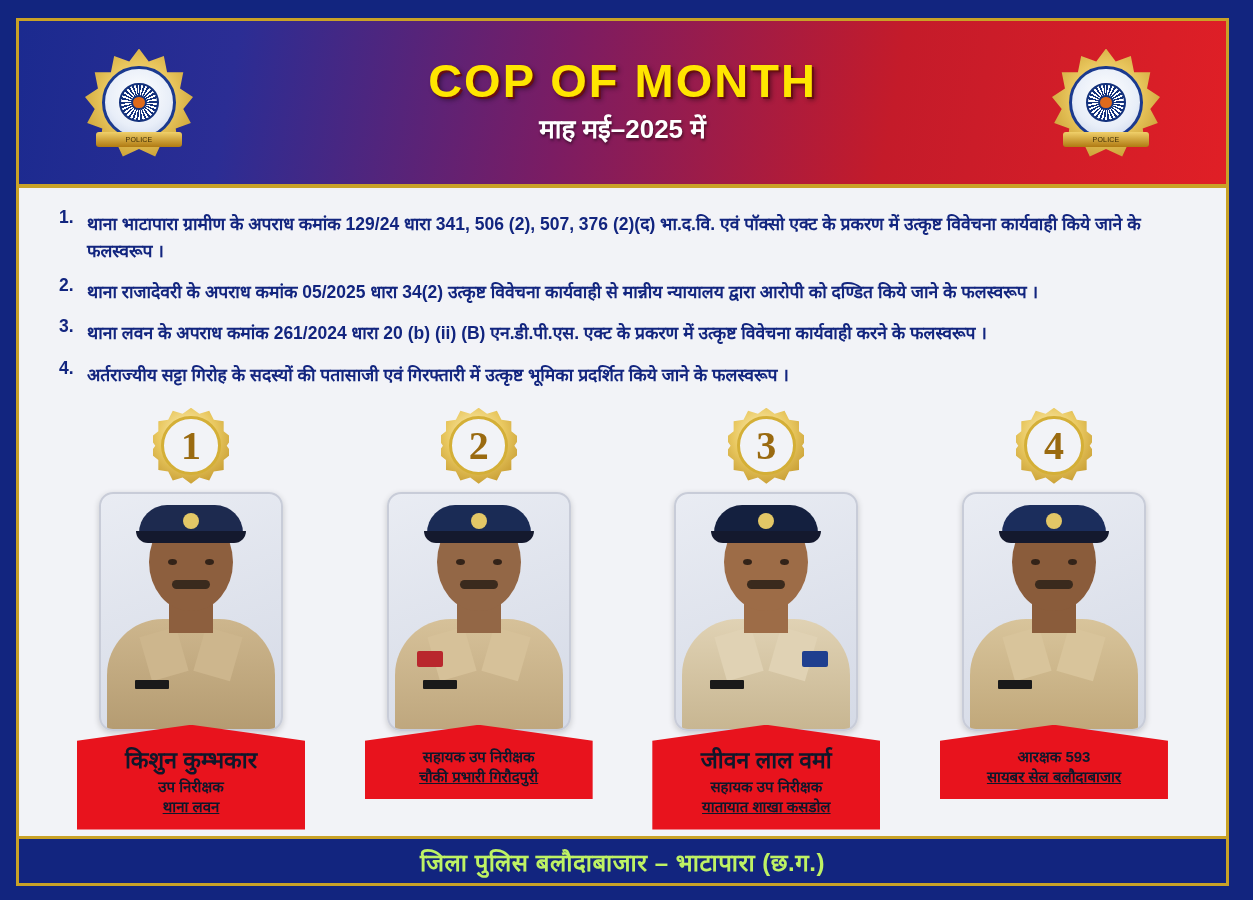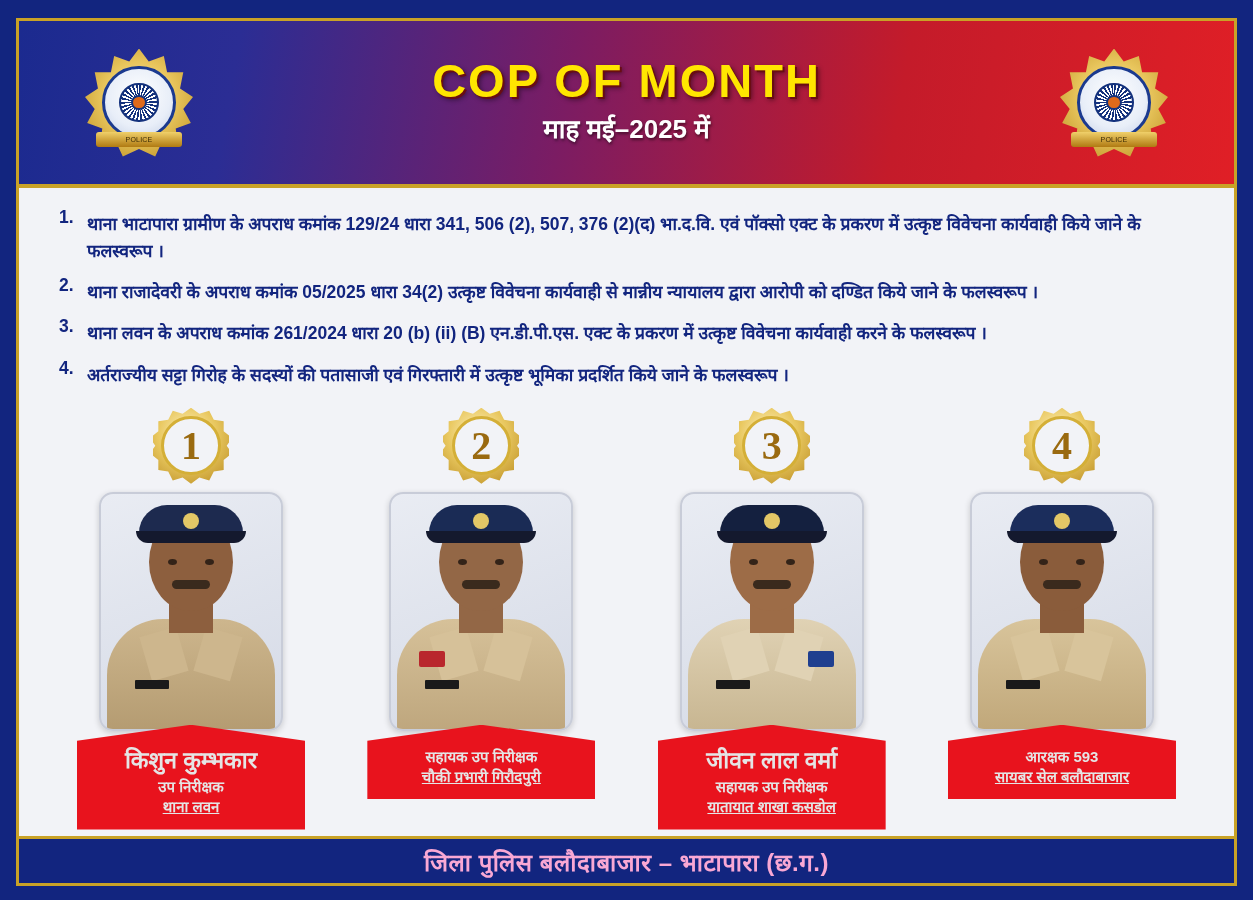--- a/index.html
+++ b/index.html
@@ -13,21 +13,21 @@
     font-family: "Liberation Sans", "DejaVu Sans", sans-serif;
     overflow: hidden;
   }
 
   .poster {
     position: relative;
     width: 1253px;
     height: 900px;
     background: #12257f;
     box-sizing: border-box;
-    padding: 18px 16px 14px 16px;
+    padding: 18px 24px 14px 16px;
   }
 
   .inner {
     position: relative;
     width: 100%;
     height: 100%;
     background: #f2f3f7;
     border: 3px solid #c9a227;
     box-sizing: border-box;
     display: flex;
@@ -357,21 +357,21 @@
     border-radius: 1px;
   }
 
   .nameband {
     position: relative;
     width: 228px;
     margin-top: -6px;
     padding: 9px 6px 12px 6px;
     box-sizing: border-box;
     background: #e8131d;
-    color: #e5e5e5;
+    color: #0f172a;
     text-align: center;
     clip-path: polygon(0 16px, 50% 0, 100% 16px, 100% 100%, 0 100%);
     padding-top: 22px;
   }
   .winner-name {
     font-size: 23px;
     font-weight: bold;
     line-height: 1.15;
     margin-bottom: 4px;
     white-space: nowrap;
@@ -392,21 +392,21 @@
   .footer {
     flex: 0 0 44px;
     margin-top: 6px;
     background: #12257f;
     border-top: 3px solid #c9a227;
     display: flex;
     align-items: center;
     justify-content: center;
   }
   .footer-text {
-    color: #f9a8d4;
+    color: #bef264;
     font-size: 24px;
     font-weight: bold;
     letter-spacing: .5px;
     white-space: nowrap;
   }
 </style>
 </head>
 <body>
 
 <div class="poster">

